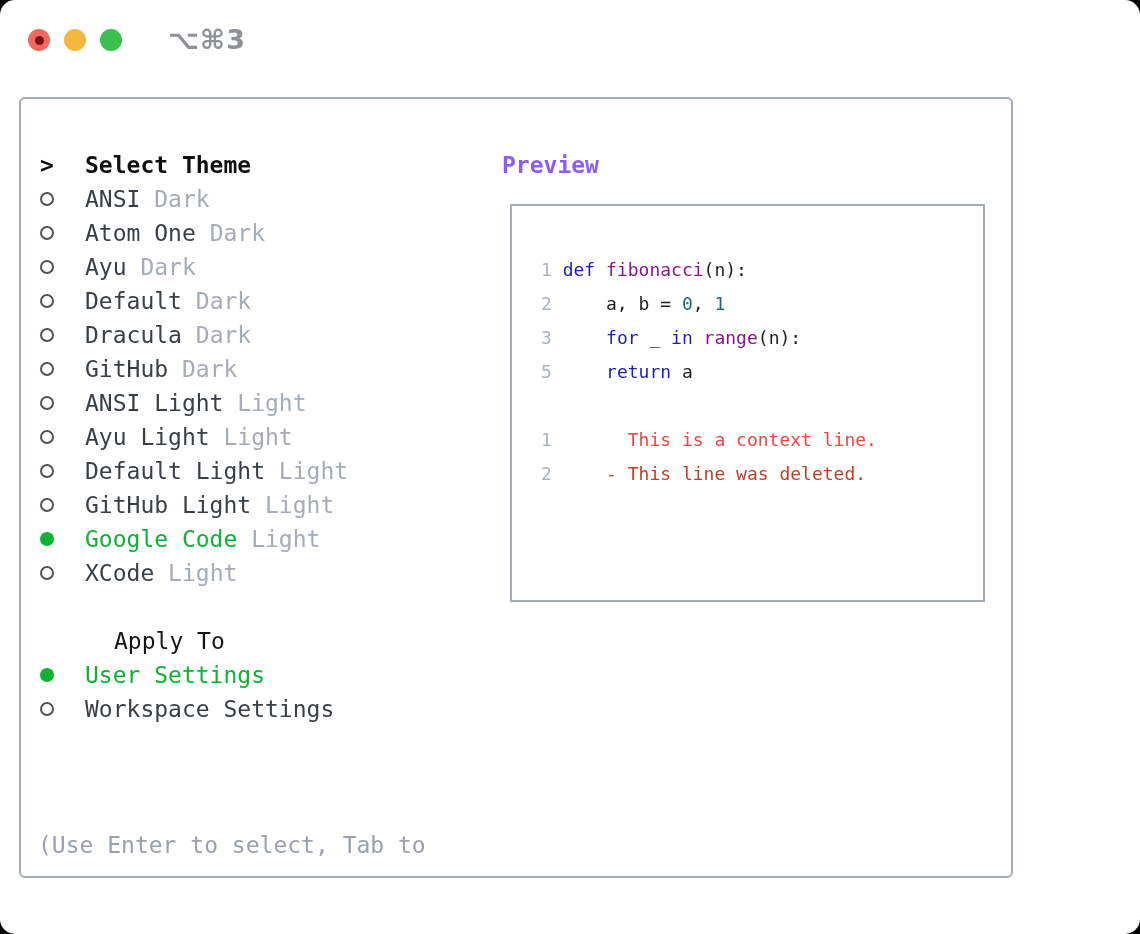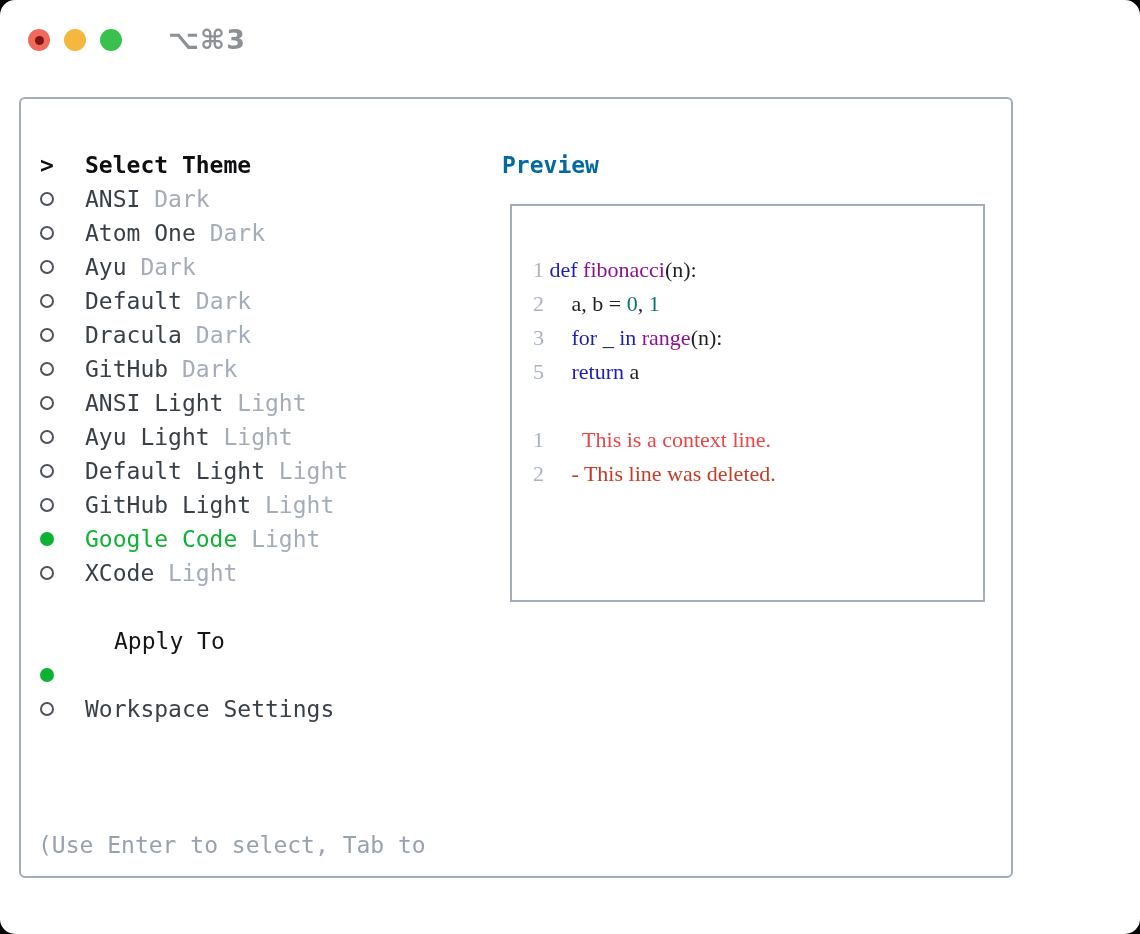--- a/index.html
+++ b/index.html
@@ -38,27 +38,27 @@
   .hdr-label{font-weight:bold;color:#0e0f11;}
   .item-name{color:#383f46;}
   .row.selected .item-name{color:#0cb232;}
   .variant{color:#a4acb8;}
   .apply-block{margin-top:34px;}
   .apply-label{color:#131517;margin-left:29px;}
   .hint{margin-top:34px;color:#98a1ad;line-height:34px;white-space:pre;}
   
   .preview-label{
     position:absolute;left:481px;top:49px;height:34px;display:flex;align-items:center;
-    font-size:23px;font-weight:bold;color:#0369a1;
+    font-size:23px;font-weight:bold;color:#8b5cf6;
   }
   .preview-box{
     position:absolute;left:489px;top:105px;width:475px;height:398px;
     border:2px solid #a4acb6;box-sizing:border-box;background:#fff;
   }
-  .codewrap{padding:47px 0 0 21px;font-size:22px;font-family:Liberation Serif, serif;}
+  .codewrap{padding:47px 0 0 29px;font-size:18px;}
   .line{height:34px;line-height:34px;white-space:pre;}
   .diff-block{margin-top:34px;}
   .num{color:#a9b2bf;}
   .tok-kwd{color:#1e1eb4;}
   .tok-typ{color:#8e1190;}
   .tok-lit{color:#0f6f74;}
   .tok-pln{color:#1d1f21;}
   .tok-ctx{color:#ef4444;text-align:center;}
   .tok-del{color:#c53b26;}
   .tok-add{color:#16b826;}
@@ -101,21 +101,21 @@
           <div class="row selected"><span class="icon-col"><span class="circle"></span></span><span class="item-name">Google Code</span><span class="variant"> Light</span></div>
           <div class="row"><span class="icon-col"><span class="circle"></span></span><span class="item-name">XCode</span><span class="variant"> Light</span></div>
         </div>
 
       <div class="apply-block">
         <div class="row">
           <span class="icon-col"></span>
           <span class="apply-label">Apply To</span>
         </div>
         <div id="apply-list">
-            <div class="row selected"><span class="icon-col"><span class="circle"></span></span></div>
+            <div class="row selected"><span class="icon-col"><span class="circle"></span></span><span class="item-name">User Settings</span></div>
             <div class="row"><span class="icon-col"><span class="circle"></span></span><span class="item-name">Workspace Settings</span></div>
           </div>
       </div>
 
       <div class="hint">
         <div>(Use Enter to select, Tab to</div>
         <div>change focus)</div>
       </div>
     </div>
 

